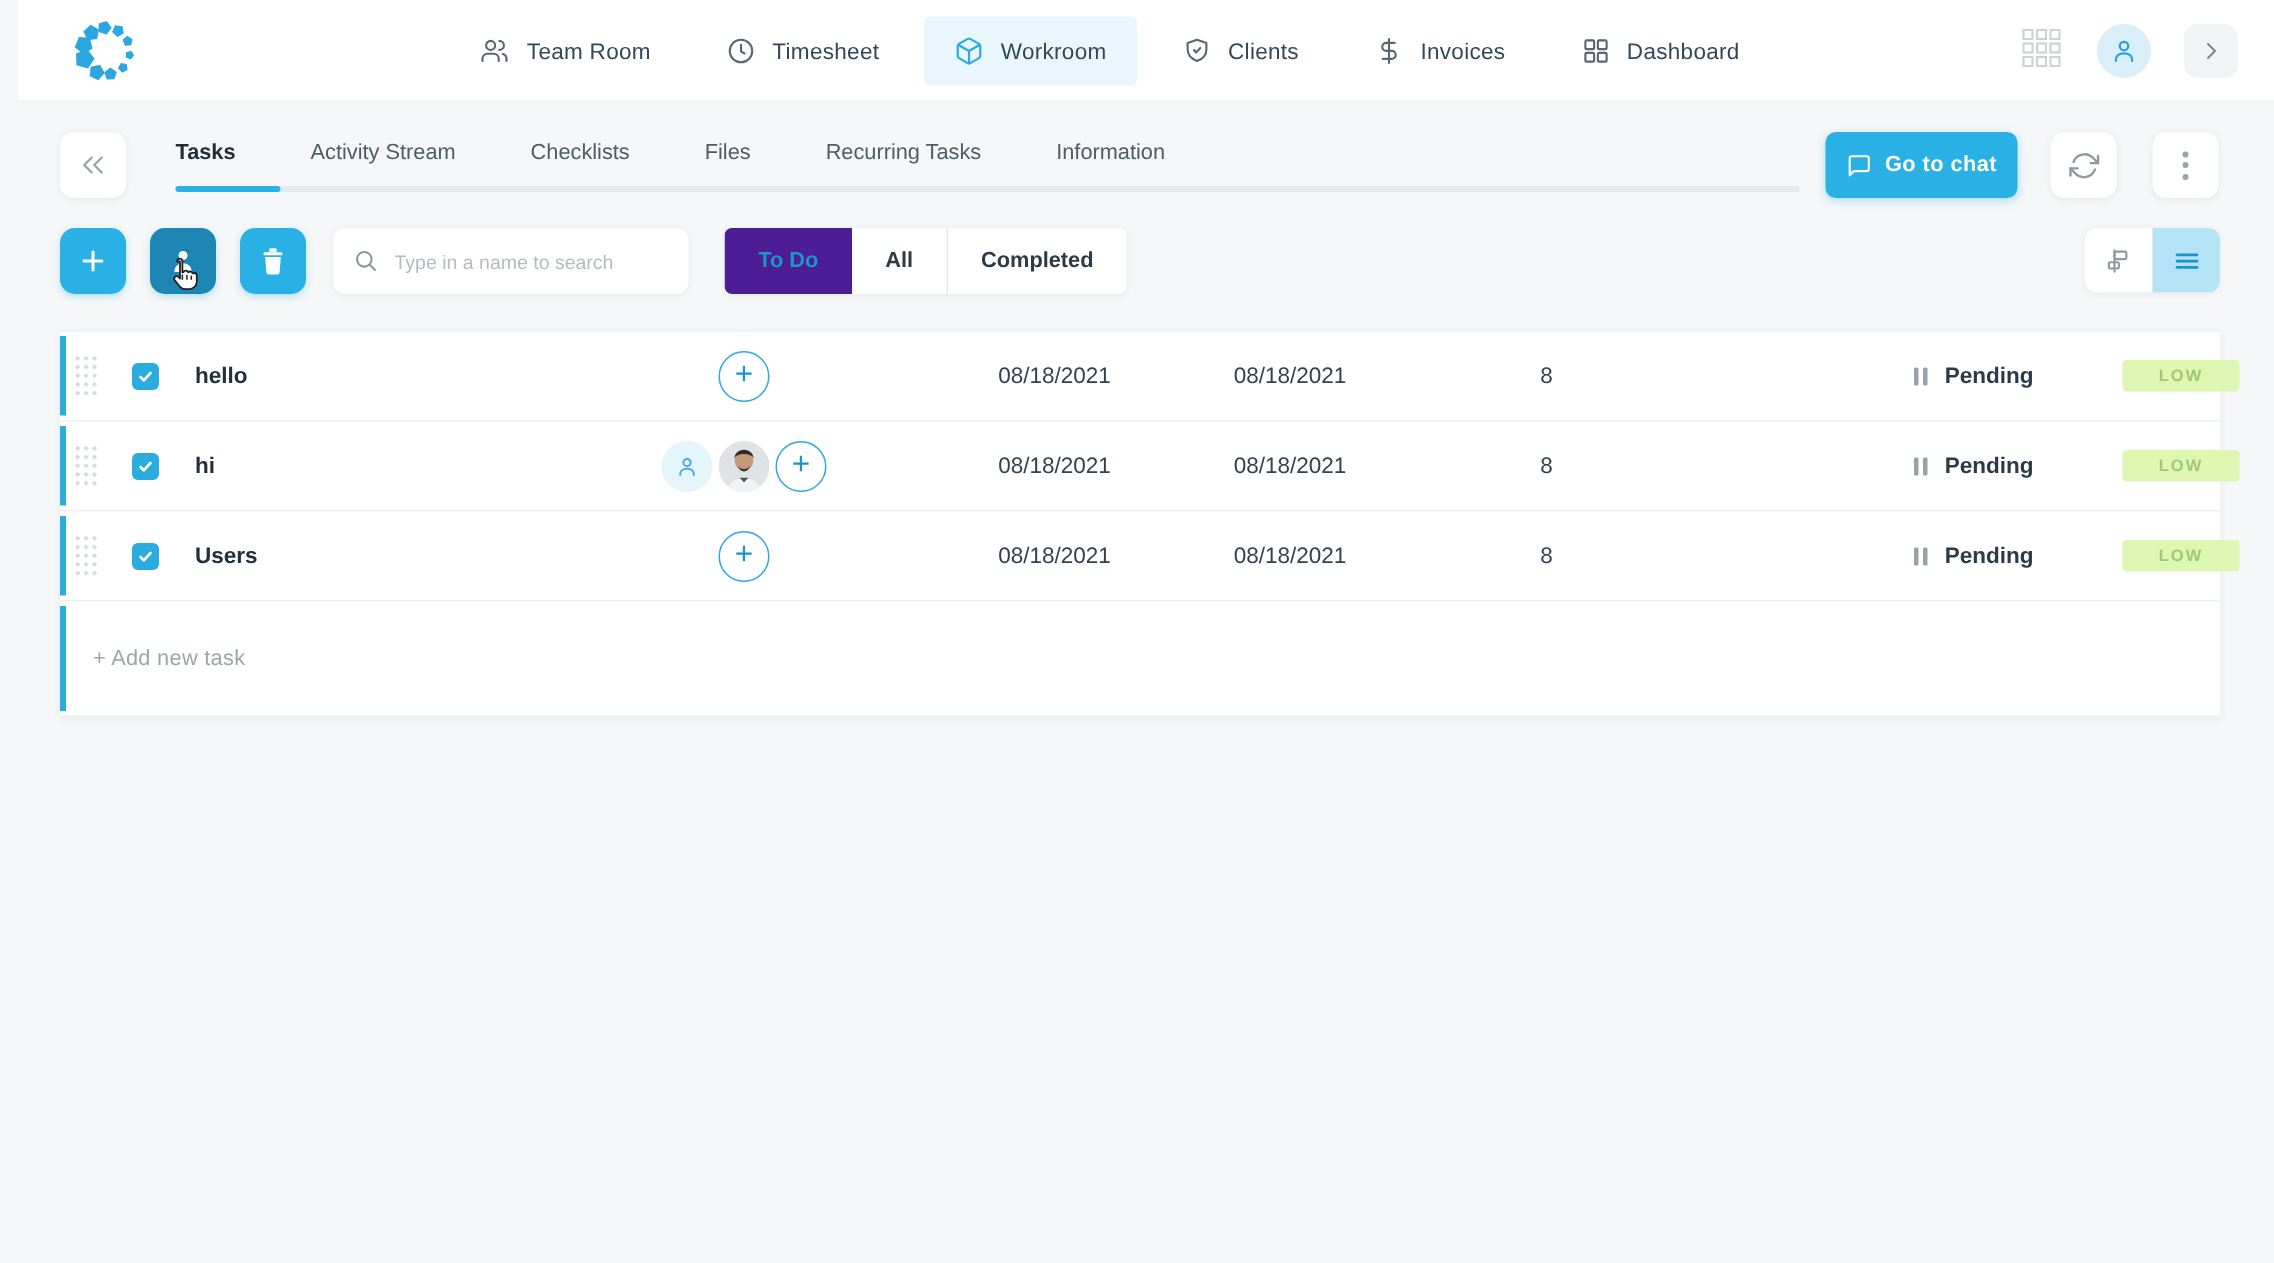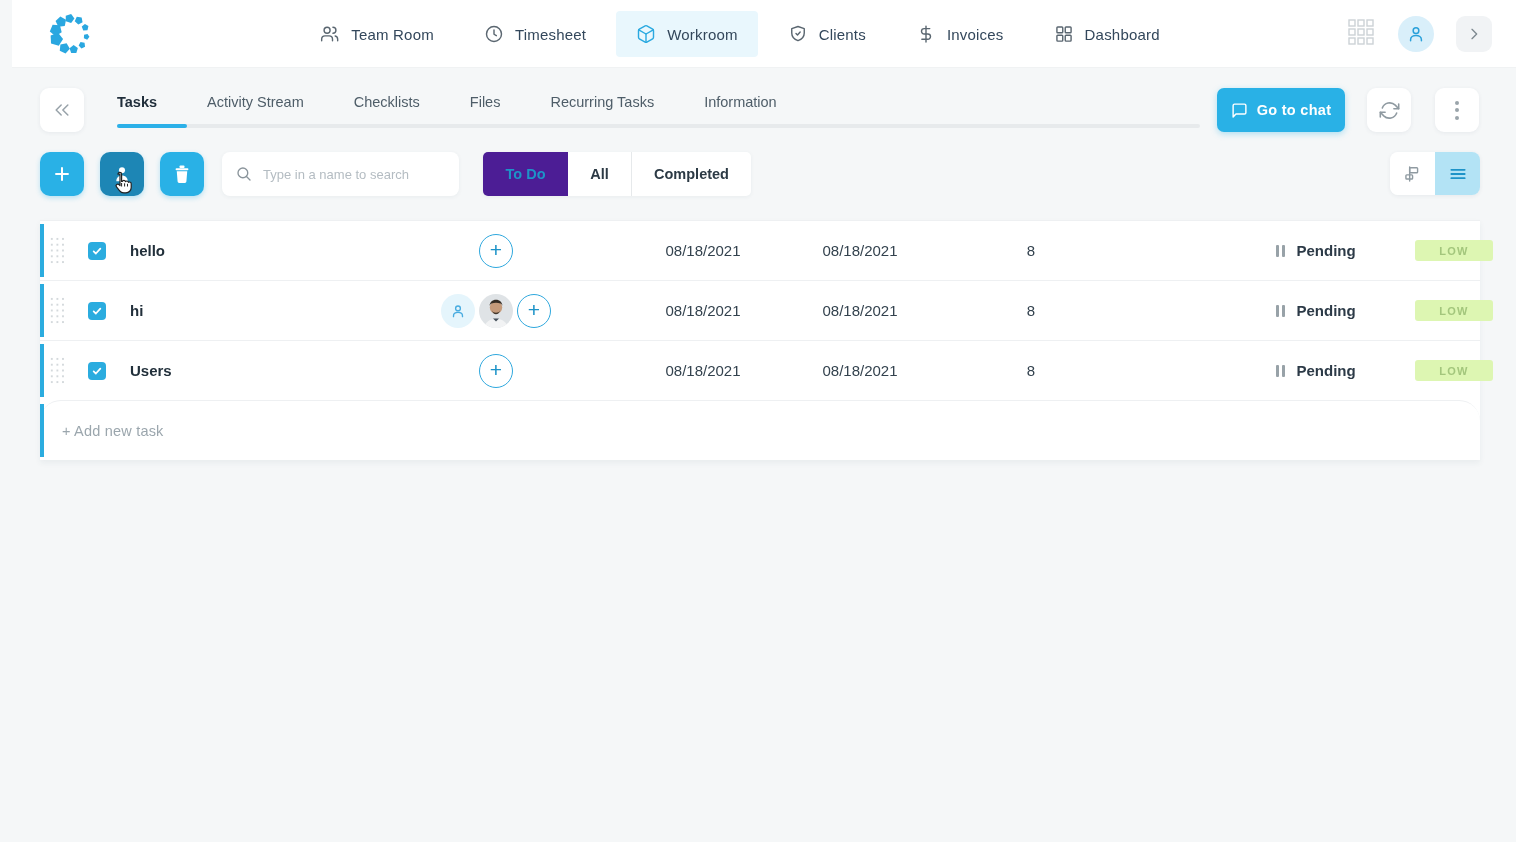--- a/index.html
+++ b/index.html
@@ -165,23 +165,23 @@
   .status-cell { display:flex; align-items:center; gap:12px; padding-left:28px;font-weight:bold; }
   .pause-icon { display:flex; gap:3.5px; }
   .pause-icon i { width:2.5px; height:12px; background:#98a2a8; border-radius:1px; }
   .prio-badge {
     width:78px; height:21px; margin:0 auto; border-radius:3px;
     background:#ddf6b2; color:#a3c67c; font-size:11px; font-weight:700; letter-spacing:1.3px;
     display:flex; align-items:center; justify-content:center; cursor:pointer;
   }
   .row-actions { display:flex; justify-content:center; cursor:pointer; }
   .add-row {
-    position:relative; height:60px; border-top:1px solid #eef0f2;
+    position:relative; height:77px; border-top:1px solid #eef0f2;
     display:flex; align-items:center; padding-left:22px;
-    color:#9ba6ad; font-size:14.5px; letter-spacing:.2px; cursor:pointer;border-radius:21px;
+    color:#9ba6ad; font-size:14.5px; letter-spacing:.2px; cursor:pointer;
   }
 
   
   .cursor-overlay { position:absolute; left:110px; top:170px; width:26px; height:30px; pointer-events:none; z-index:50; }
 </style>
 </head>
 <body>
 
 <div class="page">
 

